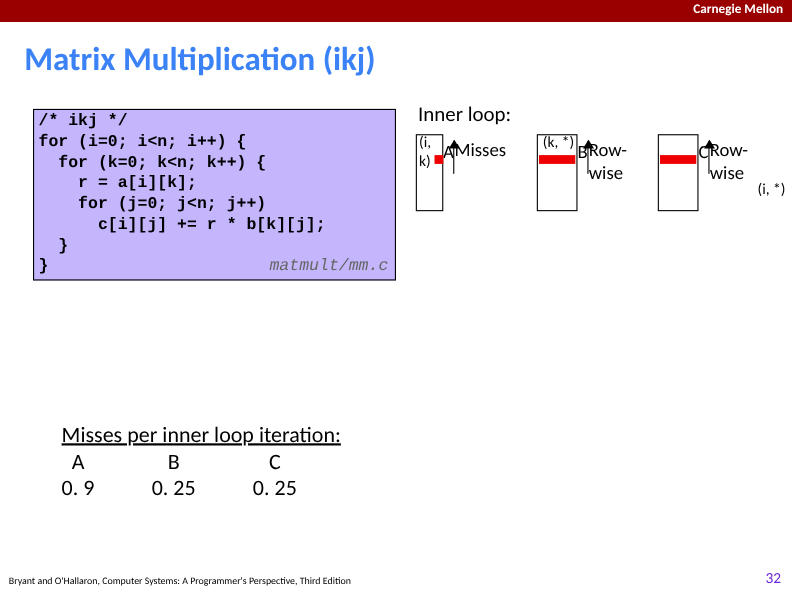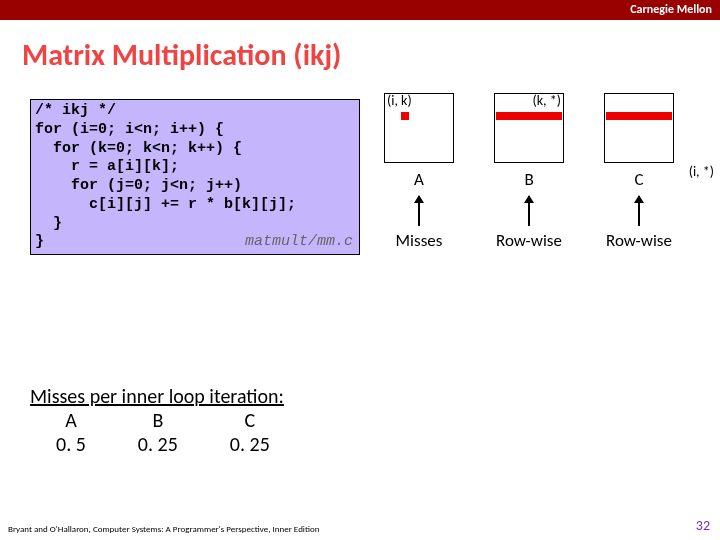--- a/index.html
+++ b/index.html
@@ -16,21 +16,21 @@
     position: relative;
     text-align: center;
   }
   .topbar span {
     position: absolute; right: 8px; top: 2px;
     color: #fff; font-size: 12px; font-weight: bold;
   }
   .title {
     font-size: 30px; font-weight: bold;
     padding: 16px 22px 10px 22px;
-    color: #ef4444;
+    color: #3b82f6;
   }
   .content {
     display: flex;
     padding: 10px 20px 0 30px;
     gap: 18px;
   }
   .codebox {
     width: 330px;
     border: 1px solid #000;
     background: #c4b5fd;
@@ -52,21 +52,21 @@
     font-family: "Courier New", monospace;
     text-align: center;
   }
   .diagram {
     flex: 1;
     position: relative;
     font-size: 17px;
   }
   .diag-title { font-size: 19px; margin-bottom: 6px; margin-left: 2px; }
   .mats { display: flex; gap: 28px; }
-  .matcol { display: flex; flex-direction: column; align-items: center; width: 82px; }
+  .matcol { display: flex; align-items: flex-start; width: 82px; }
   .mat {
     width: 70px; height: 70px;
     border: 1px solid #000;
     position: relative;
     background: #fff;
   }
   .mat .dot {
     position: absolute;
     width: 8px; height: 8px;
     background: #e00;
@@ -87,21 +87,21 @@
     border-right: 5px solid transparent;
     border-bottom: 8px solid #000;
   }
   .mode { font-size: 17px; margin-top: 4px; }
   .ir-label { position: absolute; top: 70px; right: -14px; font-size: 14px; }
   .misses {
     position: absolute;
     left: 30px; top: 384px;
     font-size: 20px;
   }
-  .misses .hdr { text-decoration: underline; }
+  .misses .hdr { text-decoration: underline; margin-left: 26px; }
   .misses table { border-collapse: collapse; }
   .misses td { padding: 0 26px; text-align: center; font-size: 20px; }
   .footer-left {
     position: absolute; left: 8px; bottom: 6px;
     font-size: 9px; color: #000;
   }
   .footer-right {
     position: absolute; right: 10px; bottom: 6px;
     font-size: 14px; color: #6d28d9;
   }
@@ -121,20 +121,21 @@
 for (i=0; i&lt;n; i++) {
   for (k=0; k&lt;n; k++) {
     r = a[i][k];
     for (j=0; j&lt;n; j++)
       c[i][j] += r * b[k][j];
   }
 }</span>
 <span class="fname">matmult/mm.c</span></div>
 
   <div class="diagram">
+    <div class="diag-title">Inner loop:</div>
     <div class="mats">
       <div class="matcol">
         <div class="mat">
           <span class="coord" style="top:-2px; left:2px;">(i, k)</span>
           <div class="dot" style="top:18px; left:16px;"></div>
         </div>
         <div class="matname">A</div>
         <div class="arrowup"></div>
         <div class="mode">Misses</div>
       </div>
@@ -163,22 +164,22 @@
 <div class="misses">
   <div class="hdr">Misses per inner loop iteration:</div>
   <table>
     <tbody>
         <tr>
       <td>A</td>
       <td>B</td>
       <td>C</td>
     </tr>
     <tr>
-      <td>0. 5</td>
+      <td>0. 9</td>
       <td>0. 25</td>
       <td>0. 25</td>
     </tr>
   </tbody>
     </table>
 </div>
 
-<div class="footer-left">Bryant and O'Hallaron, Computer Systems: A Programmer's Perspective, Inner Edition</div>
+<div class="footer-left">Bryant and O'Hallaron, Computer Systems: A Programmer's Perspective, Third Edition</div>
 <div class="footer-right">32</div>
 
 </body></html>

